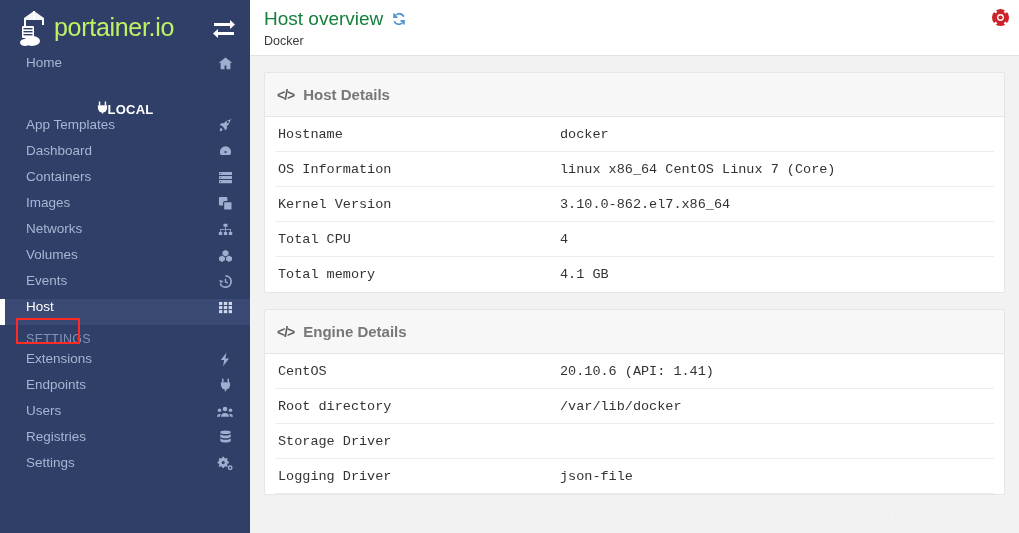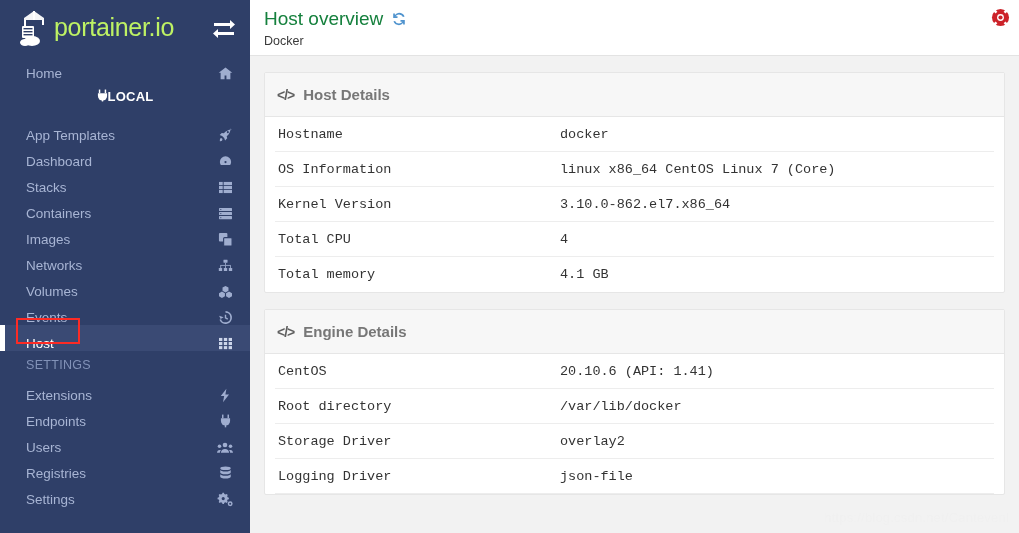--- a/index.html
+++ b/index.html
@@ -34,21 +34,21 @@
     line-height: 1;
   }
   .brand-toggle {
     position: absolute; right: 14px; top: 50%; transform: translateY(-50%);
     width: 24px; height: 20px;
     cursor: pointer;
   }
 
   .nav-item {
     height: 26px;
-    display: flex; align-items: flex-end;
+    display: flex; align-items: flex-start;
     padding: 0 16px 0 26px;
     color: #a8b5d4;
     font-size: 13.5px;
     cursor: pointer;
     position: relative;
   }
   .nav-item .nav-label { flex: 1; }
   .nav-item .nav-icon {
     width: 18px; height: 16px;
     display: flex; align-items: center; justify-content: center;
@@ -60,21 +60,21 @@
   }
   .nav-item.active::before {
     content: "";
     position: absolute; left: 0; top: 0; bottom: 0;
     width: 5px; background: #ffffff;
   }
   .spacer-sm { height: 8px; }
 
   .local-header {
     height: 28px;
-    display: flex; align-items: flex-start; justify-content: center;
+    display: flex; align-items: flex-end; justify-content: center;
     color: #ffffff;
     font-size: 13px;
     font-weight: bold;
     letter-spacing: 0.2px;
   }
   .section-title {
     color: #8292b8;
     font-size: 12.5px;
     padding: 7px 0 5px 26px;
     letter-spacing: 0.3px;
@@ -238,33 +238,20 @@
     <div class="nav-item">
       <span class="nav-label">Dashboard</span>
       <span class="nav-icon">
         <svg viewBox="0 0 16 16" width="15" height="15" fill="#9fadcf">
           <path d="M8 2.5 A6 6 0 0 0 2 8.5 a6 6 0 0 0 1 3.3 h10 a6 6 0 0 0 1 -3.3 A6 6 0 0 0 8 2.5 z M8 9.8 a1.2 1.2 0 1 1 0 -2.4 a1.2 1.2 0 0 1 0 2.4 z"></path>
           <rect x="7.6" y="4.4" width="0.9" height="3.2" transform="rotate(35 8 6)"></rect>
         </svg>
       </span>
     </div>
 
-    <div class="nav-item">
-      <span class="nav-label">Stacks</span>
-      <span class="nav-icon">
-        <svg viewBox="0 0 16 14" width="15" height="13" fill="#9fadcf">
-          <rect x="1" y="1" width="4" height="3.4"></rect>
-            <rect x="6" y="1" width="9" height="3.4"></rect>
-          <rect x="1" y="5.3" width="4" height="3.4"></rect>
-            <rect x="6" y="5.3" width="9" height="3.4"></rect>
-          <rect x="1" y="9.6" width="4" height="3.4"></rect>
-            <rect x="6" y="9.6" width="9" height="3.4"></rect>
-        </svg>
-      </span>
-    </div>
 
     <div class="nav-item">
       <span class="nav-label">Containers</span>
       <span class="nav-icon">
         <svg viewBox="0 0 16 14" width="15" height="13" fill="#9fadcf">
           <rect x="1" y="1" width="14" height="3.3" rx="0.6"></rect>
           <rect x="1" y="5.4" width="14" height="3.3" rx="0.6"></rect>
           <rect x="1" y="9.8" width="14" height="3.3" rx="0.6"></rect>
           <rect x="2.3" y="2.3" width="1.2" height="0.9" fill="#2f3f68"></rect>
           <rect x="2.3" y="6.7" width="1.2" height="0.9" fill="#2f3f68"></rect>
@@ -467,21 +454,20 @@
           <div class="row">
             <span class="cell-key">CentOS</span>
             <span class="cell-val">20.10.6 (API: 1.41)</span>
           </div>
           <div class="row">
             <span class="cell-key">Root directory</span>
             <span class="cell-val">/var/lib/docker</span>
           </div>
           <div class="row">
             <span class="cell-key">Storage Driver</span>
-            <span class="cell-val">overlay2</span>
           </div>
           <div class="row">
             <span class="cell-key">Logging Driver</span>
             <span class="cell-val">json-file</span>
           </div>
         </div>
       </div>
 
     </div>
 

